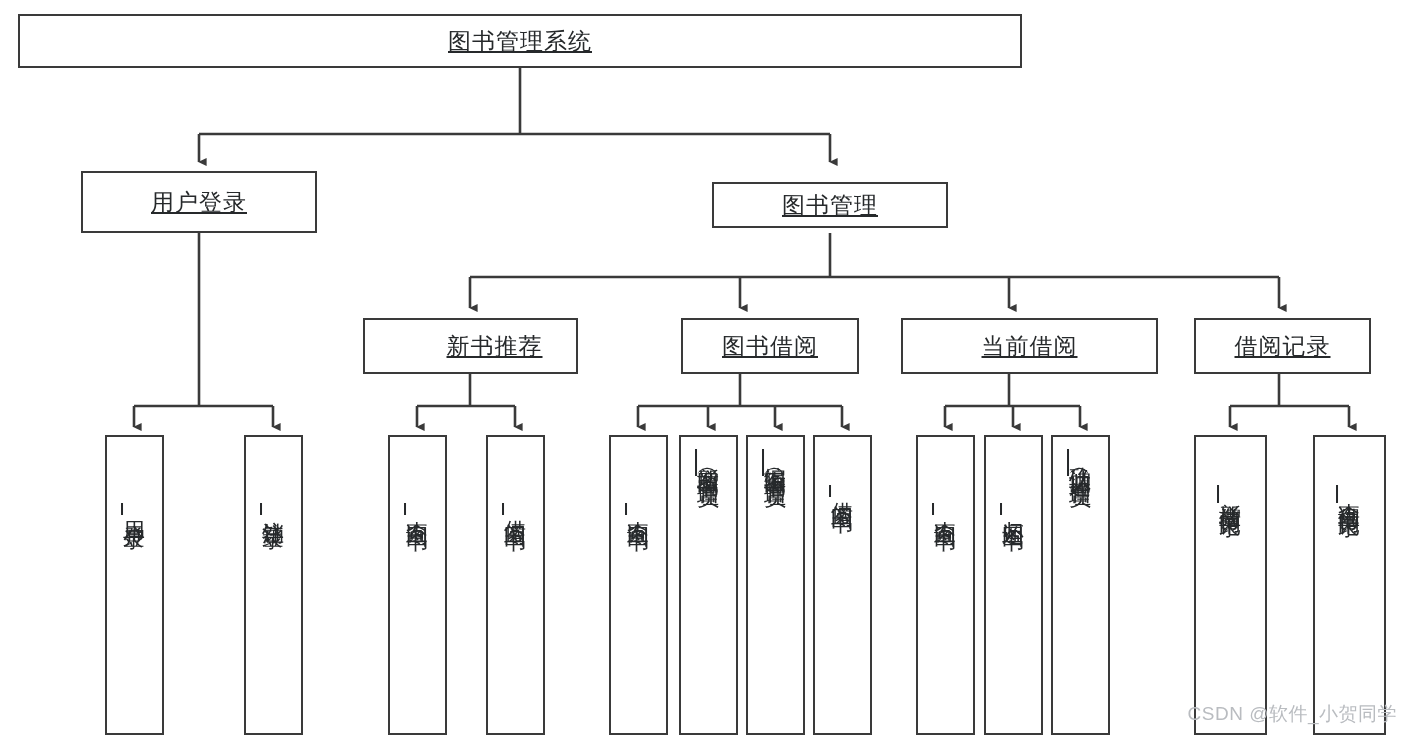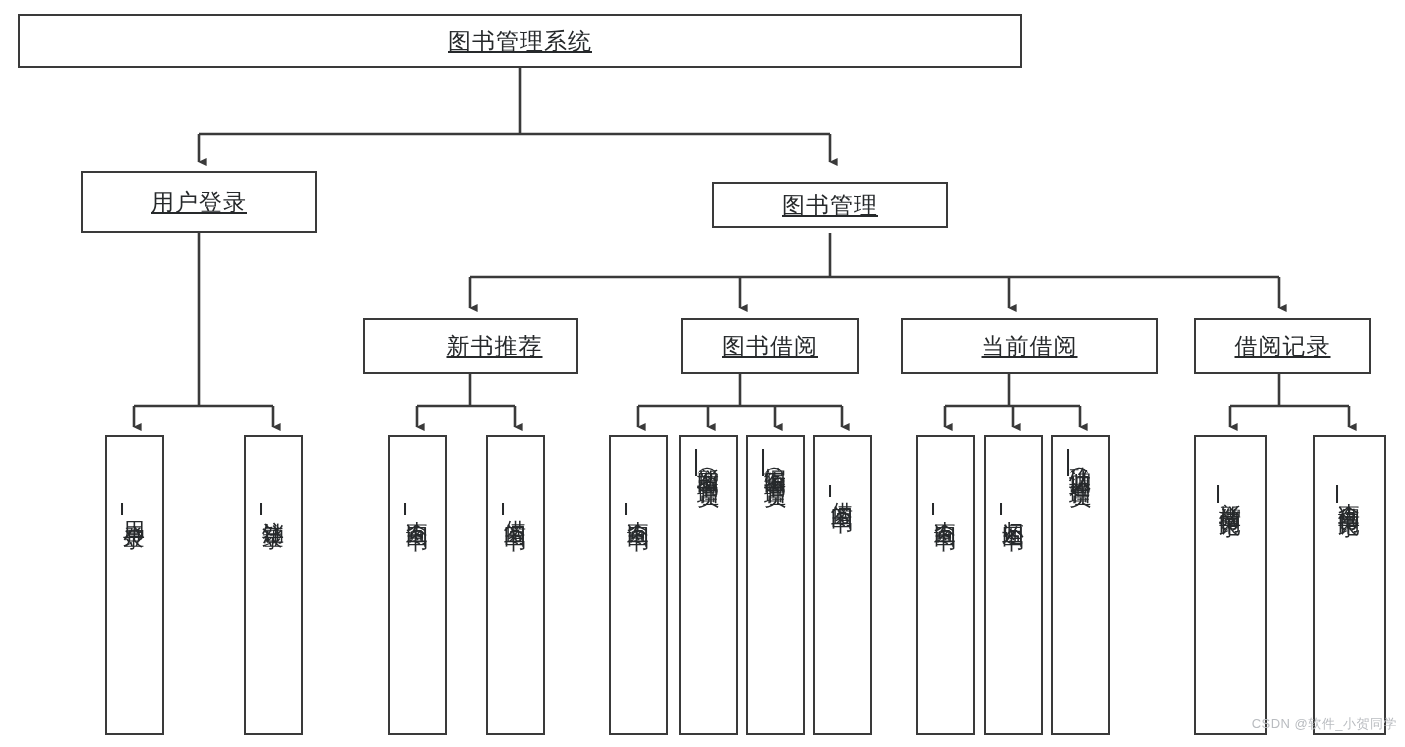--- a/index.html
+++ b/index.html
@@ -62,22 +62,22 @@
   }
   .node.vertical.mid3 .node-label {
     margin-top: 40px;
   }
   .node.vertical.top .node-label {
     margin-top: 4px;
   }
   .watermark {
     position: absolute;
     right: 8px;
-    bottom: 14px;
-    font-size: 13px;
+    bottom: 20px;
+    font-size: 19px;
     color: #b9bcc0;
     letter-spacing: 0.5px;
     white-space: nowrap;
   }
 </style>
 </head>
 <body>
 
 <div id="canvas">
 

